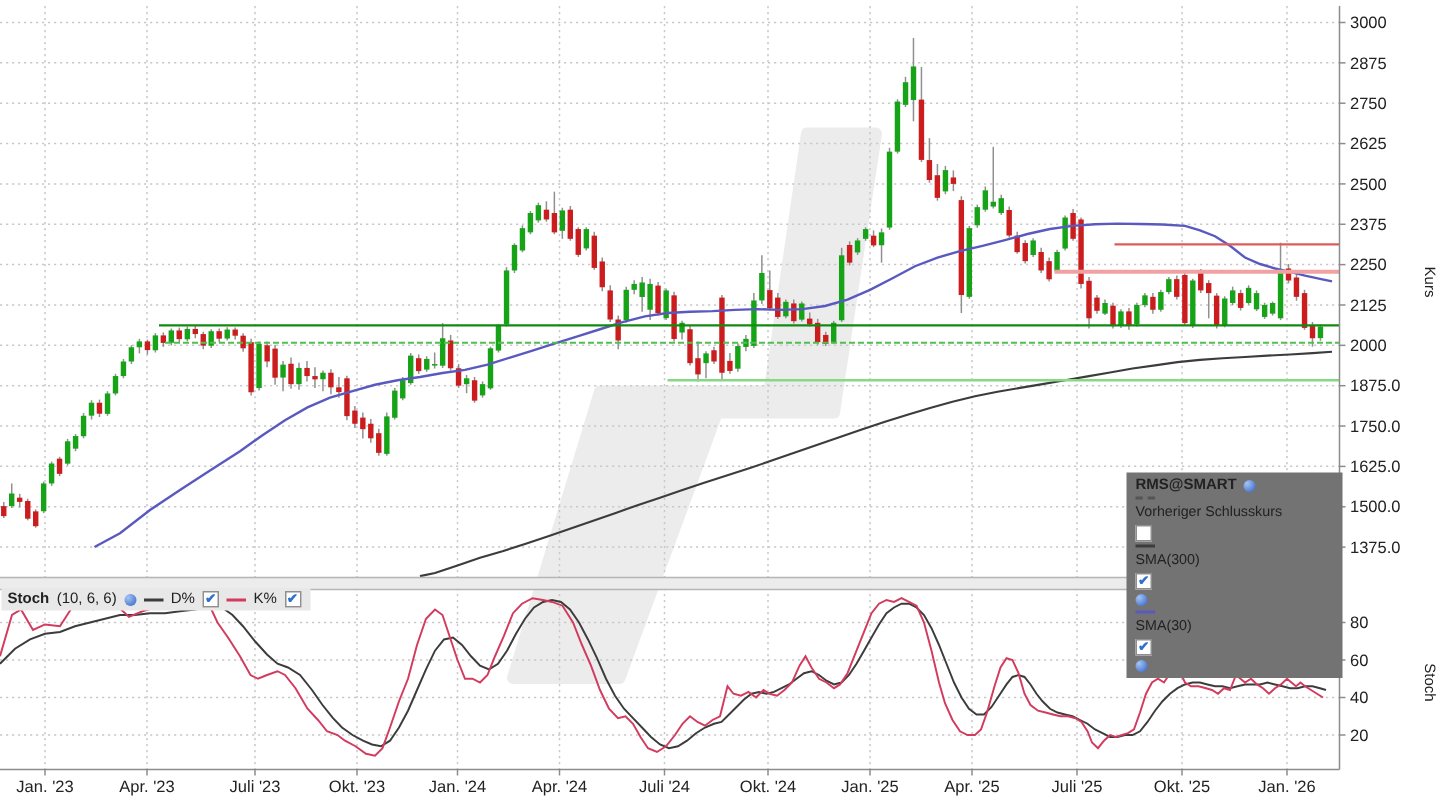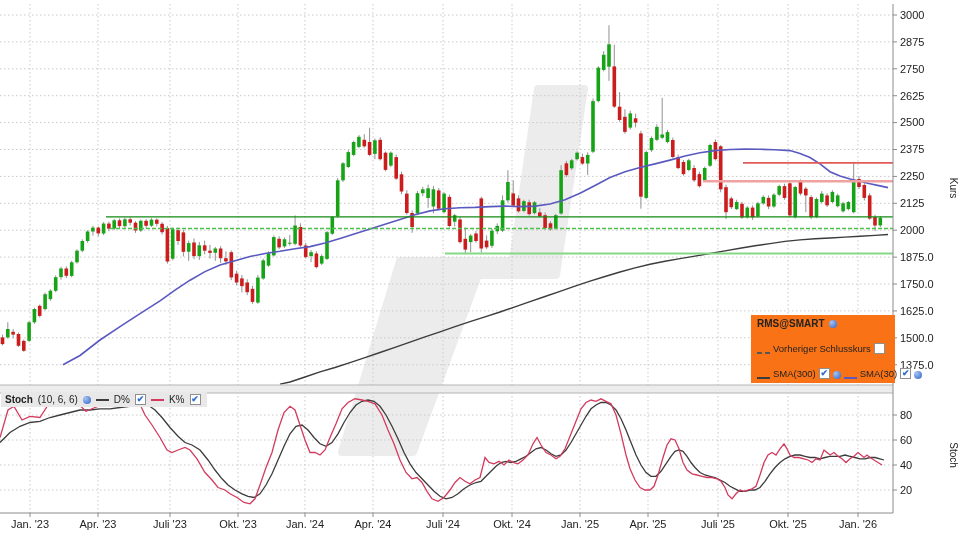--- a/index.html
+++ b/index.html
@@ -1,22 +1,22 @@
 <!DOCTYPE html>
 <html><head>
 <meta charset="utf-8">
 <style>
   html,body{margin:0;padding:0;background:#fff;}
   .stage{position:relative;width:960px;height:540px;background:#fff;overflow:hidden;
          font-family:"Liberation Sans",sans-serif;color:#222;}
   svg{position:absolute;left:0;top:0;}
-  .legend-box{position:absolute;left:751px;top:315px;width:144px;background:#f97316;
+  .legend-box{position:absolute;left:751px;top:315px;width:144px;background:#737373;
               padding:3px 5px 4px 6px;font-size:9.5px;line-height:11px;box-sizing:border-box;}
   .legend-title{font-weight:bold;font-size:10px;display:flex;align-items:center;gap:4px;}
-  .legend-row{display:flex;align-items:flex-end;gap:3px;margin-top:14px;white-space:nowrap;}
+  .legend-row{display:flex;align-items:flex-start;gap:3px;margin-top:2px;white-space:nowrap;flex-direction:column;}
   .sample{display:inline-block;width:13px;height:0;flex:none;}
   .dash-sample{border-top:2px dashed #555;}
   .s200{border-top:2px solid #3c3c3c;}
   .s40{border-top:2px solid #5959c0;}
   .sK{border-top:2px solid #d23b5e;}
   .sD{border-top:2px solid #3c3c3c;}
   .chk{display:inline-block;width:9px;height:9px;background:#fff;border:1px solid #8f8f8f;
        font-size:9px;line-height:8px;color:#2f6fce;text-align:center;flex:none;font-weight:bold;}
   .globe{display:inline-block;width:8px;height:8px;border-radius:50%;flex:none;
          background:radial-gradient(circle at 30% 30%, #a6c4f2, #2e62c8);}

